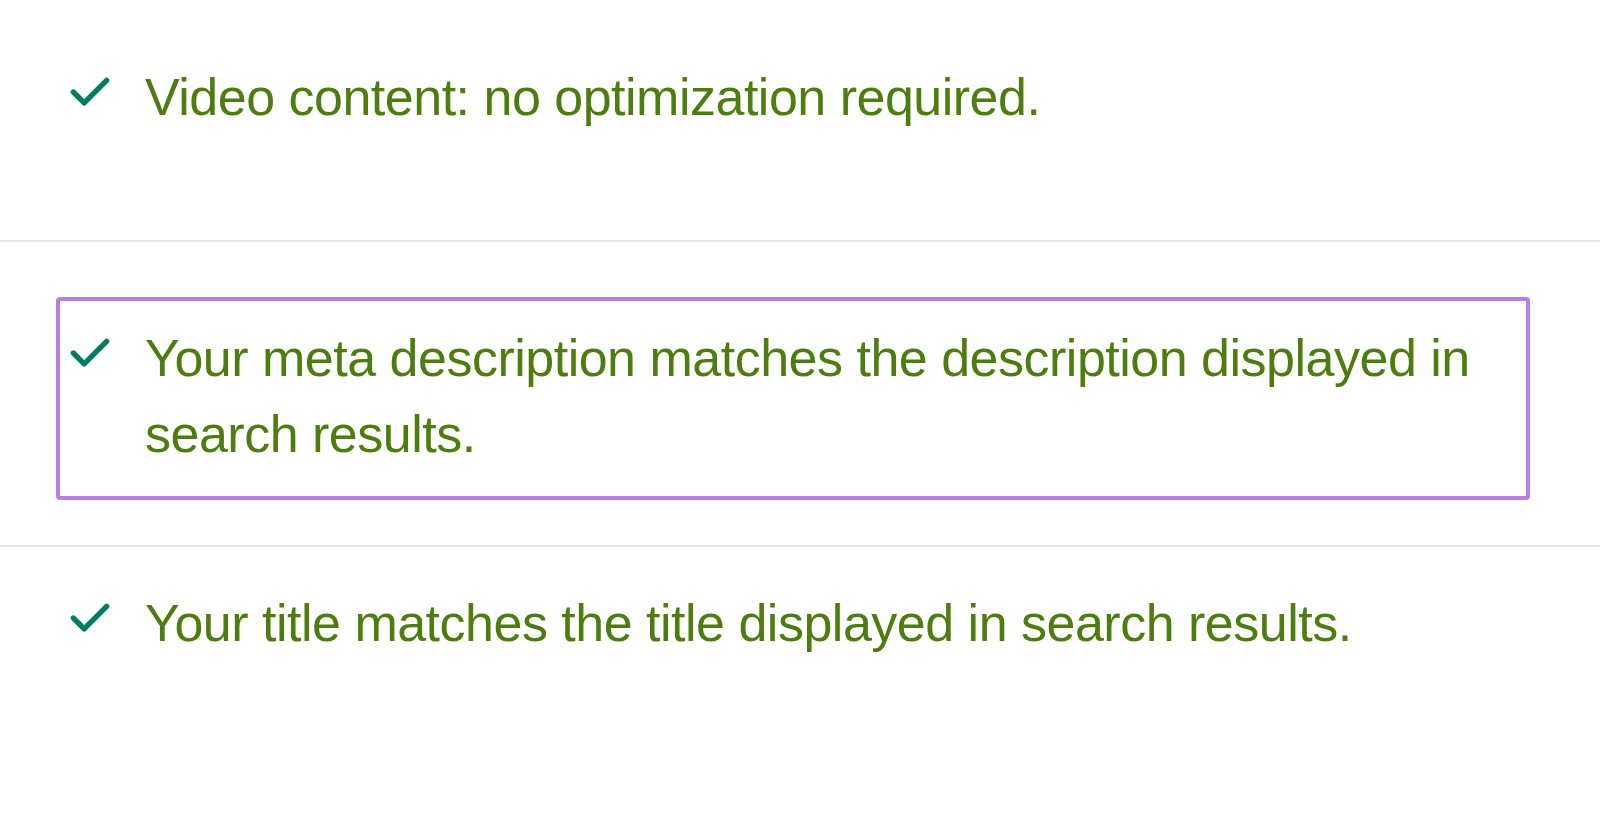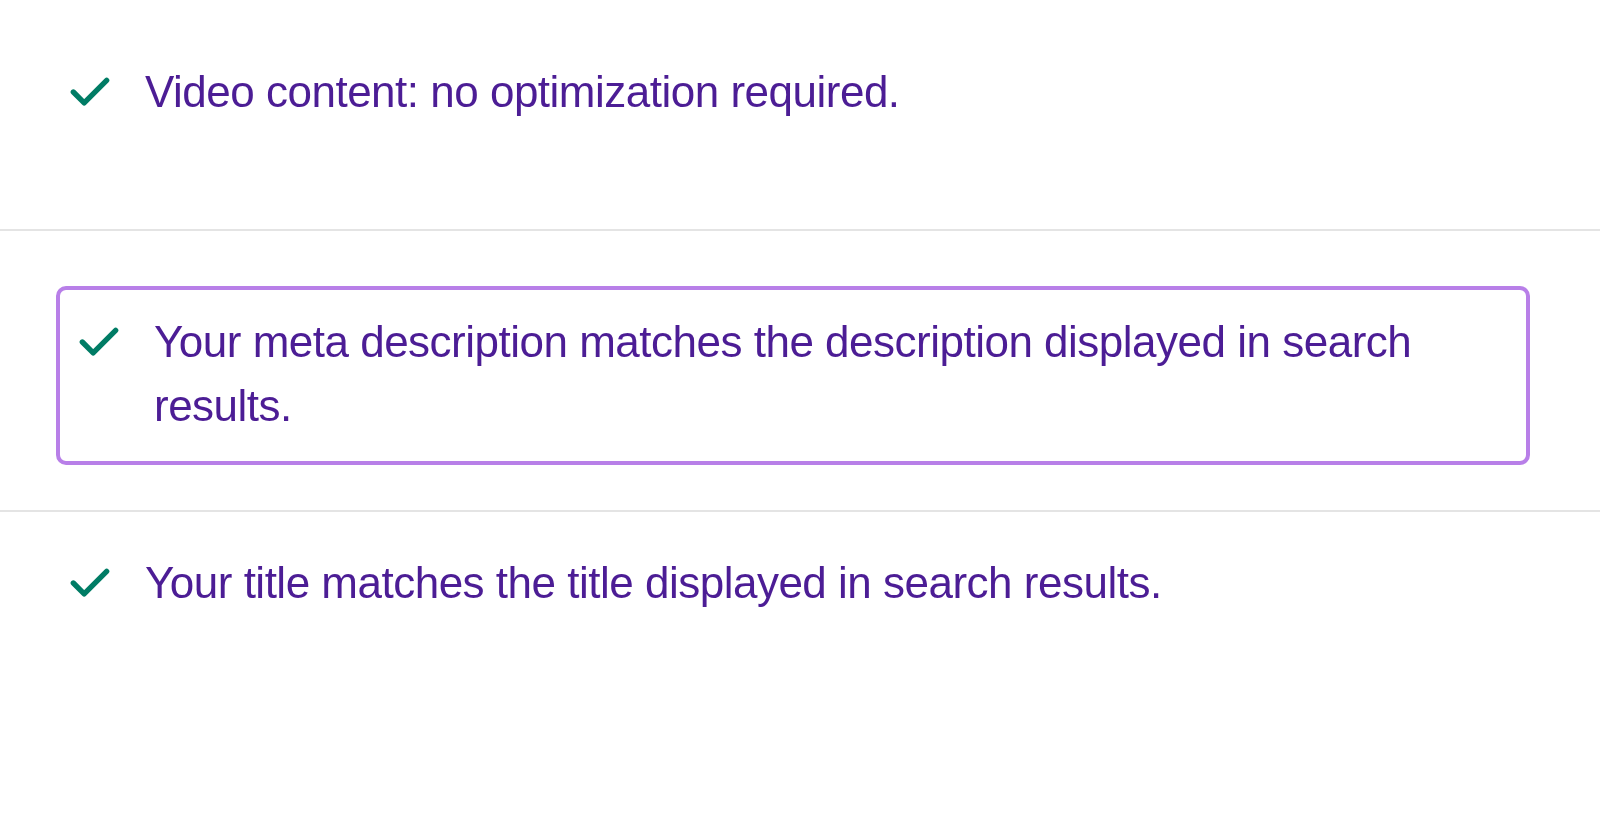--- a/index.html
+++ b/index.html
@@ -46,44 +46,44 @@
     }
     
     .check-item {
       display: flex;
       align-items: flex-start;
       gap: 35px;
     }
     
     .check-item.highlighted {
       border: 4px solid #b87fe8;
-      border-radius: 10px;
-      padding: 20px 28px 24px 19px;
+      border-radius: 4px;
+      padding: 20px 28px 24px 10px;
       margin-left: -14px;
     }
     
     .check-icon {
       flex-shrink: 0;
       width: 40px;
       height: 40px;
       margin-top: 12px;
       display: flex;
       align-items: center;
       justify-content: center;
     }
     
     .check-icon svg {
       width: 40px;
       height: 32px;
     }
     
     .check-text {
-      font-size: 44px;
+      font-size: 52px;
       line-height: 1.45;
-      color: #4c1d95;
+      color: #4d7c0f;
       font-weight: 400;
       letter-spacing: -0.5px;
     }
   </style>
 </head>
 <body>
 
 <div class="check-list">
 
   <div class="check-item-wrapper first">

